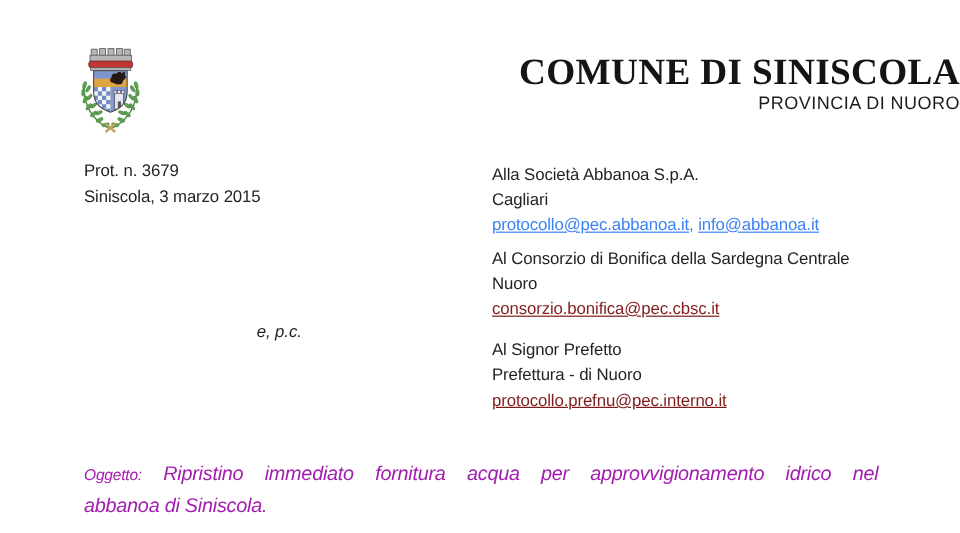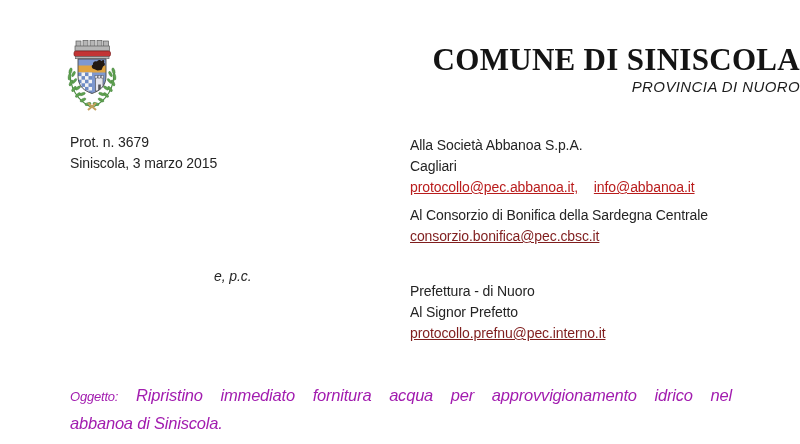--- a/index.html
+++ b/index.html
@@ -22,39 +22,38 @@
   .page-title {
     font-family: "Liberation Serif", serif;
     font-weight: bold;
     font-size: 31px;
     letter-spacing: 0.3px;
     color: #141414;
     line-height: 32px;
   }
   .page-subtitle {
     font-family: "Liberation Sans", sans-serif;
-    font-style: italic;
     font-size: 15px;
     letter-spacing: 0.4px;
     color: #1c1c1c;
     margin-top: 2px;
   }
 
   
   .tblock { position: absolute; font-size: 14px; line-height: 21px; letter-spacing: -0.1px; color: #242424; }
   .prot-block { left: 70px; top: 132px; }
   .addr-1 { left: 410px; top: 135px; }
   .addr-2 { left: 410px; top: 205px; }
   .addr-3 { left: 410px; top: 281px; }
   .cc-label { left: 214px; top: 266px; font-style: italic; }
 
   .email-line a { text-decoration: underline; cursor: pointer; }
-  a.link-blue { color: #b91c1c; text-align: right; }
+  a.link-blue { color: #3b82f6; text-align: right; }
   a.link-black { color: #7f1d1d; }
-  .email-gap { margin-left: 12px; }
+  .email-gap { margin-left: 0; }
 
   
   .subject { position: absolute; left: 70px; top: 382px; width: 662px; color: #a21caf; font-style: italic; }
   .subject-line1 {
     text-align: justify;
     text-align-last: justify;
     font-size: 16.5px;
     line-height: 27px;
     letter-spacing: -0.2px;
   }
@@ -167,30 +166,31 @@
     <div>Alla Società Abbanoa S.p.A.</div>
     <div>Cagliari</div>
     <div class="email-line">
       <a class="link-blue">protocollo@pec.abbanoa.it,</a>
       <a class="link-blue email-gap">info@abbanoa.it</a>
     </div>
   </div>
 
   <div class="tblock addr-2">
     <div>Al Consorzio di Bonifica della Sardegna Centrale</div>
+    <div>Nuoro</div>
     <div class="email-line">
       <a class="link-black">consorzio.bonifica@pec.cbsc.it</a>
     </div>
   </div>
 
   <div class="tblock cc-label">e, p.c.</div>
 
   <div class="tblock addr-3">
+    <div>Al Signor Prefetto</div>
     <div>Prefettura - di Nuoro</div>
-    <div>Al Signor Prefetto</div>
     <div class="email-line">
       <a class="link-black">protocollo.prefnu@pec.interno.it</a>
     </div>
   </div>
 
   <div class="subject">
     <div class="subject-line1">
       <span class="subject-label">Oggetto:</span>
       <span>Ripristino immediato fornitura acqua per approvvigionamento idrico nel</span>
     </div>

